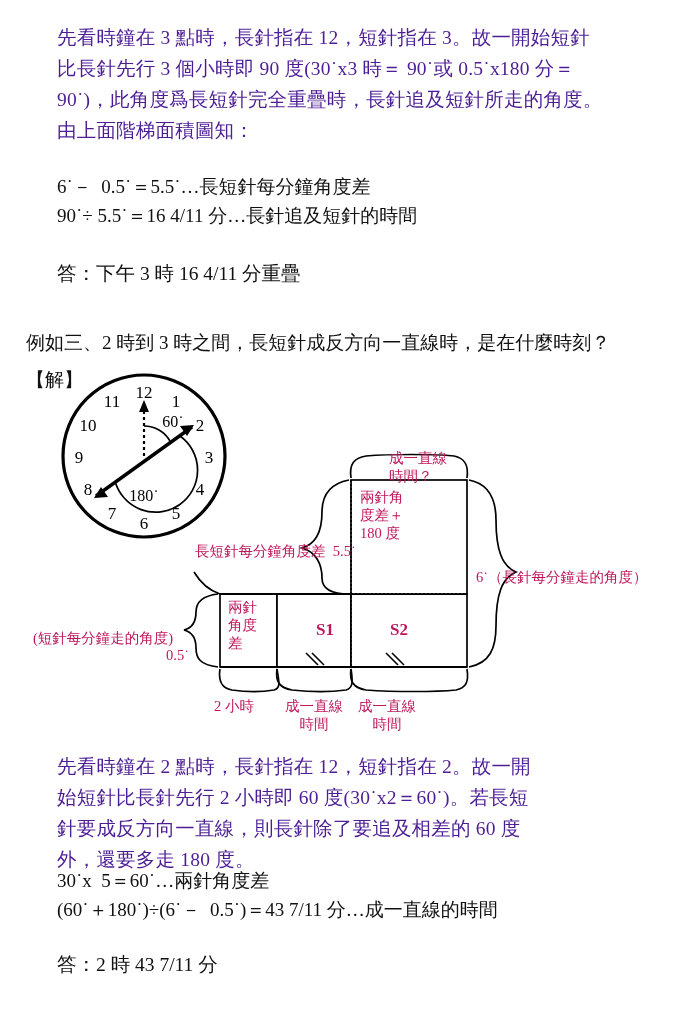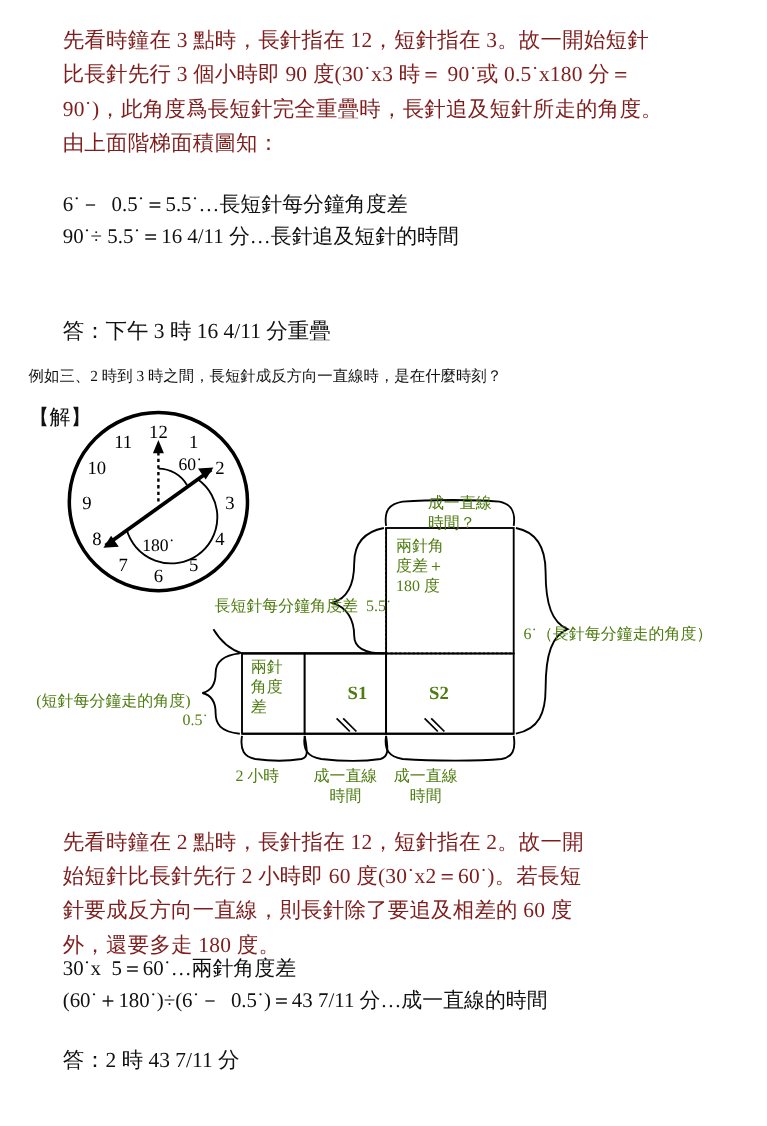--- a/index.html
+++ b/index.html
@@ -21,39 +21,39 @@
     height: 1024px;
   }
 
   
   .para {
     position: absolute;
     font-size: 19.5px;
     line-height: 31px;
     letter-spacing: 0.2px;
     white-space: pre-wrap;
-    color: #7f1d1d;
+    color: #4c1d95;
   }
   .eqline {
     position: absolute;
     font-size: 19px;
     line-height: 29px;
     white-space: pre;
     color: #111;
   }
   .ansline {
     position: absolute;
     font-size: 19.5px;
     line-height: 29px;
     white-space: pre;
     color: #111;
   }
   .exline {
     position: absolute;
-    font-size: 14px;
+    font-size: 19px;
     line-height: 29px;
     white-space: pre;
     color: #111;
   }
   .solve-mark {
     position: absolute;
     font-size: 19px;
     line-height: 24px;
     white-space: pre;
     color: #111;
@@ -76,21 +76,21 @@
     top: 450px;
     width: 547px;
     height: 275px;
   }
   .diagram svg { display: block; }
 
   .dlabel {
     position: absolute;
     font-size: 14.5px;
     line-height: 18px;
-    color: #4d7c0f;
+    color: #be185d;
     white-space: pre;
   }
   .dlabel.big {
     font-size: 17px;
     line-height: 20px;
     font-weight: bold;
   }
 </style>
 </head>
 <body>
@@ -98,21 +98,21 @@
 <div class="page">
 
   <div class="para" style="left:57px; top:22px; width:600px;">先看時鐘在 3 點時，長針指在 12，短針指在 3。故一開始短針
 比長針先行 3 個小時即 90 度(30˙x3 時＝ 90˙或 0.5˙x180 分＝
 90˙)，此角度爲長短針完全重疊時，長針追及短針所走的角度。
 由上面階梯面積圖知：</div>
 
   <div class="eqline" style="left:57px; top:172px;">6˙－  0.5˙＝5.5˙…長短針每分鐘角度差</div>
   <div class="eqline" style="left:57px; top:201px;">90˙÷ 5.5˙＝16 4/11 分…長針追及短針的時間</div>
 
-  <div class="ansline" style="left:57px; top:259px;margin-top:28px;">答：下午 3 時 16 4/11 分重疊</div>
+  <div class="ansline" style="left:57px; top:259px;">答：下午 3 時 16 4/11 分重疊</div>
 
   <div class="exline" style="left:26px; top:328px;">例如三、2 時到 3 時之間，長短針成反方向一直線時，是在什麼時刻？</div>
 
   <div class="solve-mark" style="left:26px; top:368px;">【解】</div>
 
   <div class="clock-wrap">
     <svg width="172" height="172" viewBox="0 0 172 172">
       <circle cx="86" cy="86" r="81" fill="#ffffff" stroke="#000000" stroke-width="3.2"></circle>
 
       <g font-family="Liberation Serif, serif" font-size="17" fill="#000" text-anchor="middle">

